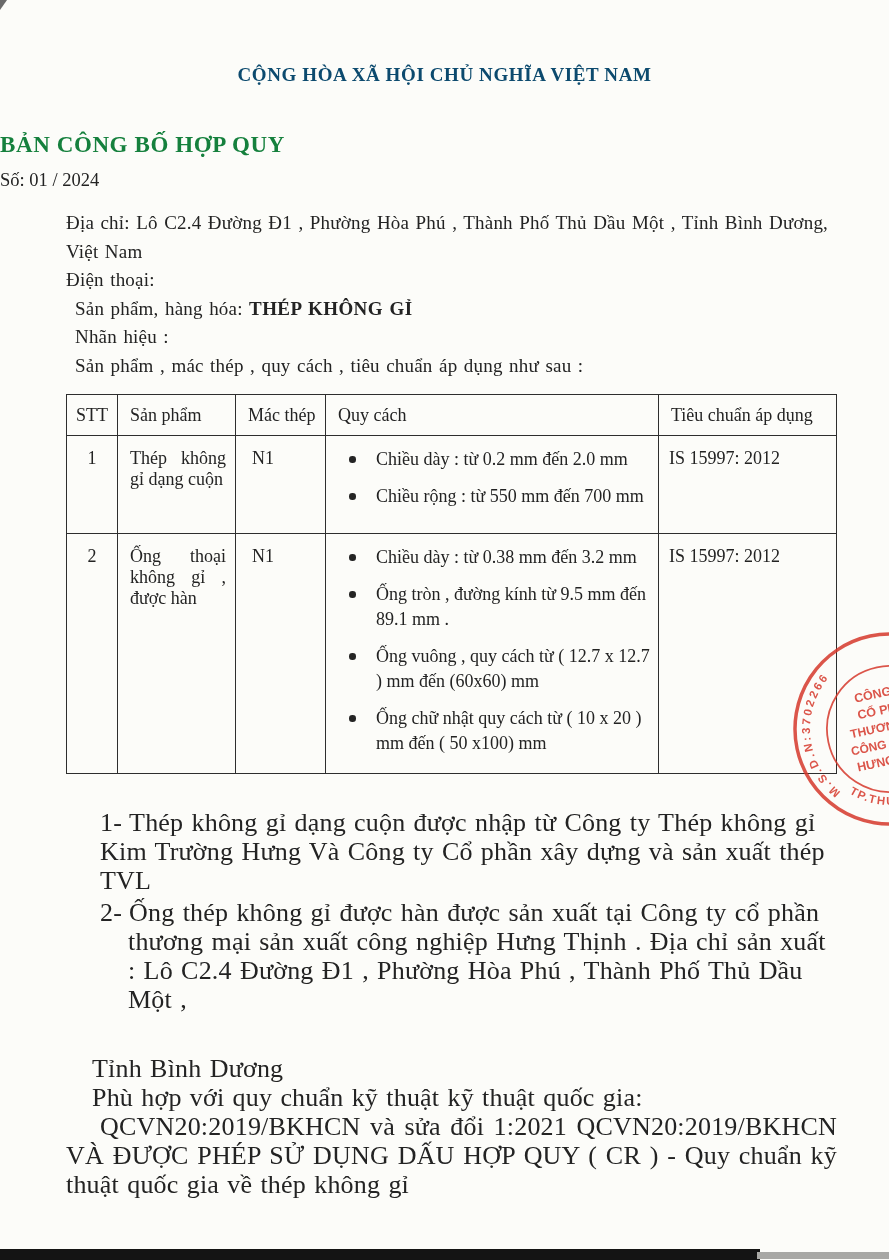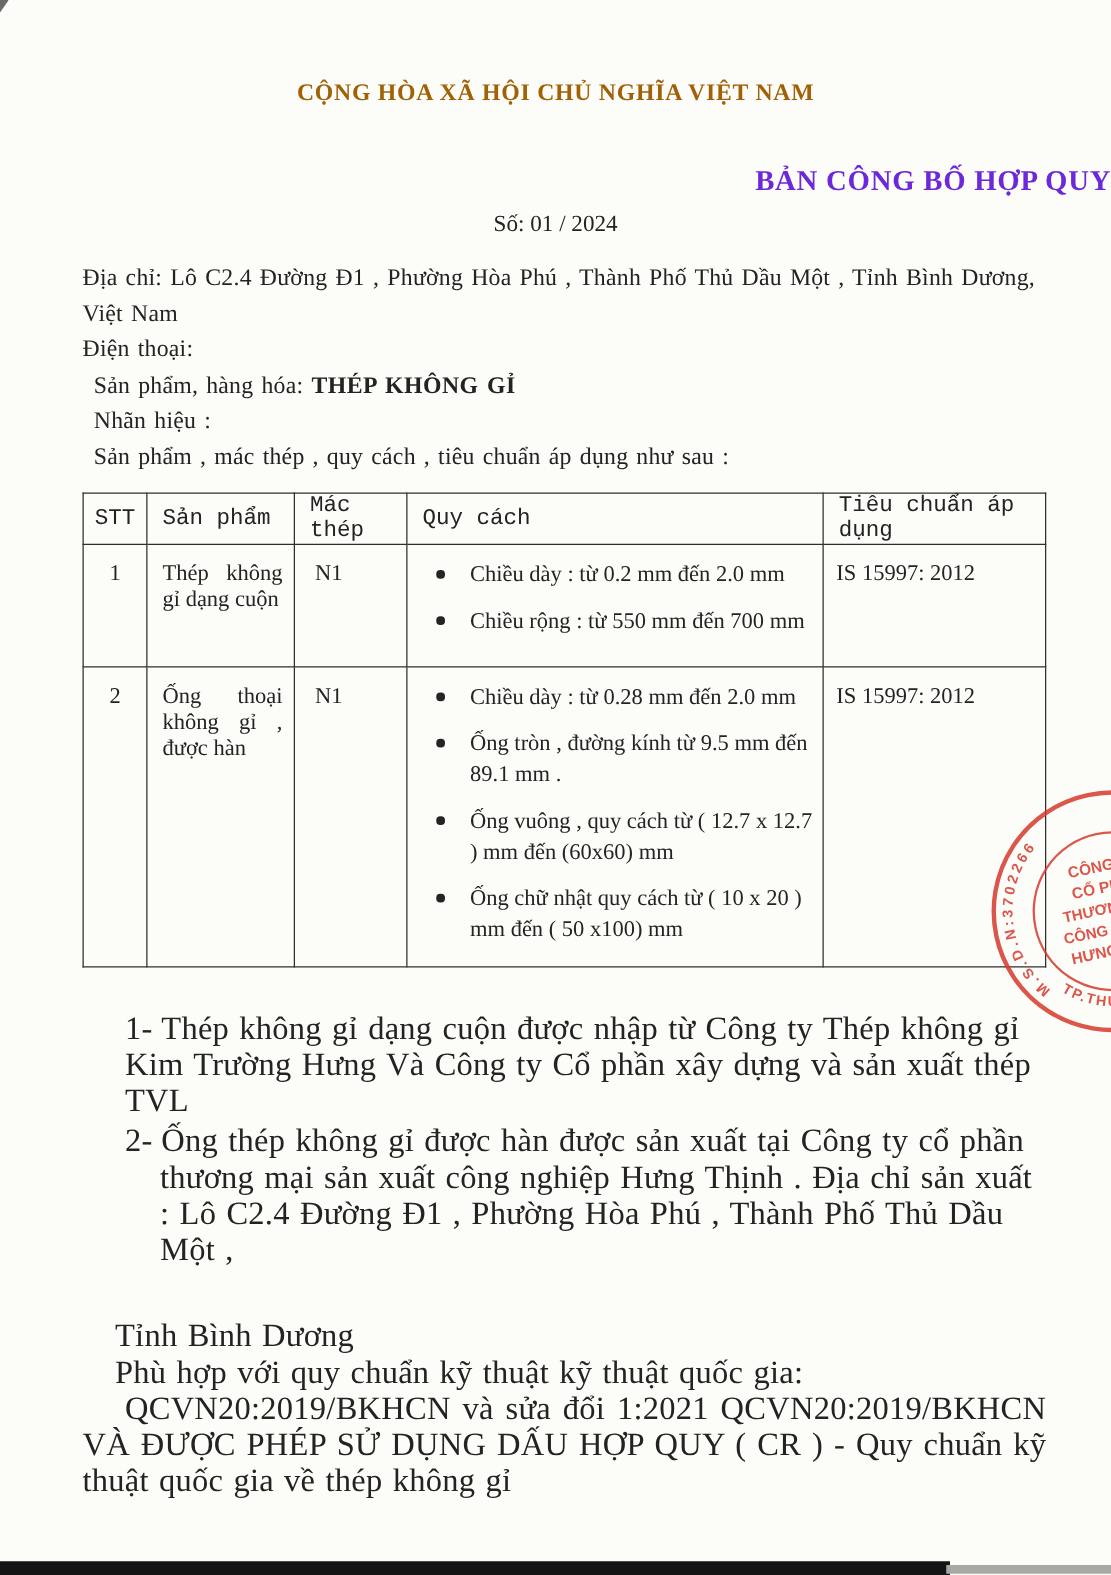--- a/index.html
+++ b/index.html
@@ -4,36 +4,36 @@
 <title>Bản Công Bố Hợp Quy</title>
 <style>
   * { margin:0; padding:0; box-sizing:border-box; }
   html,body { background:#e9e9e9; }
   .page {
     position:relative; width:889px; height:1260px; margin:0 auto;
     background:#fcfcf9; overflow:hidden;
     font-family:"Liberation Serif","DejaVu Serif",serif; color:#232323;
   }
   .doc-header { text-align:center; padding-top:64px; }
-  .national-title { font-size:19px; font-weight:bold; letter-spacing:.6px; color:#a16207; }
+  .national-title { font-size:19px; font-weight:bold; letter-spacing:.6px; color:#0c4a6e; }
   .motto {
     display:inline-block; margin-top:7px; font-size:17.5px; font-weight:bold;
     padding:0 14px 3px; border-bottom:1.6px solid #222; letter-spacing:.4px;
   }
-  .doc-title { text-align:right; margin-top:28px; font-size:23px; font-weight:bold; letter-spacing:.6px; color:#6d28d9; }
-  .doc-number { text-align:center; margin-top:12px; font-size:18.5px; }
+  .doc-title { text-align:left; margin-top:28px; font-size:23px; font-weight:bold; letter-spacing:.6px; color:#15803d; }
+  .doc-number { margin-top:12px; font-size:18.5px; }
 
   .body-text { margin:18px 52px 0 66px; font-size:19px; line-height:28.5px; letter-spacing:.2px; word-spacing:1.5px; }
   .body-text p { margin:0; }
   .indent-sm { padding-left:9px; }
   .product-name { font-weight:bold; letter-spacing:.4px; }
 
   .doc-table { border-collapse:collapse; margin:14px 0 0 66px; width:770px; font-size:18px; table-layout:fixed; }
   .doc-table th, .doc-table td { border:1.4px solid #2e2e2e; vertical-align:top; }
-  .doc-table th { font-weight:normal; height:41px; vertical-align:middle; text-align:left; padding:0 0 0 12px;font-family:Liberation Mono, monospace; }
+  .doc-table th { font-weight:normal; height:41px; vertical-align:middle; text-align:left; padding:0 0 0 12px; }
   .doc-table th.col-stt { text-align:center; padding-left:0; }
   tr.row-a td { height:98px; }
   tr.row-b td { height:240px; }
   .cell-stt { text-align:center; padding-top:12px; }
   .cell-product { padding:12px 9px 0 12px; text-align:justify; }
   .cell-grade { padding:12px 0 0 16px; }
   .cell-specs { padding:11px 6px 0 0; }
   .cell-standard { padding:12px 6px 0 10px; }
   .spec-list { list-style:none; }
   .spec-item { position:relative; padding-left:50px; margin-bottom:12px; line-height:25px; }
@@ -111,21 +111,21 @@
           </ul>
         </td>
         <td class="cell-standard">IS 15997: 2012</td>
       </tr>
       <tr class="row-b">
         <td class="cell-stt">2</td>
         <td class="cell-product">Ống thoại không gỉ , được hàn</td>
         <td class="cell-grade">N1</td>
         <td class="cell-specs">
           <ul class="spec-list">
-            <li class="spec-item">Chiều dày : từ 0.28 mm đến 2.0 mm</li>
+            <li class="spec-item">Chiều dày : từ 0.38 mm đến 3.2 mm</li>
             <li class="spec-item">Ống tròn , đường kính từ 9.5 mm đến 89.1 mm .</li>
             <li class="spec-item">Ống vuông , quy cách từ ( 12.7 x 12.7 ) mm đến (60x60) mm</li>
             <li class="spec-item">Ống chữ nhật quy cách từ ( 10 x 20 ) mm đến ( 50 x100) mm</li>
           </ul>
         </td>
         <td class="cell-standard">IS 15997: 2012</td>
       </tr>
     </tbody>
   </table>
 

